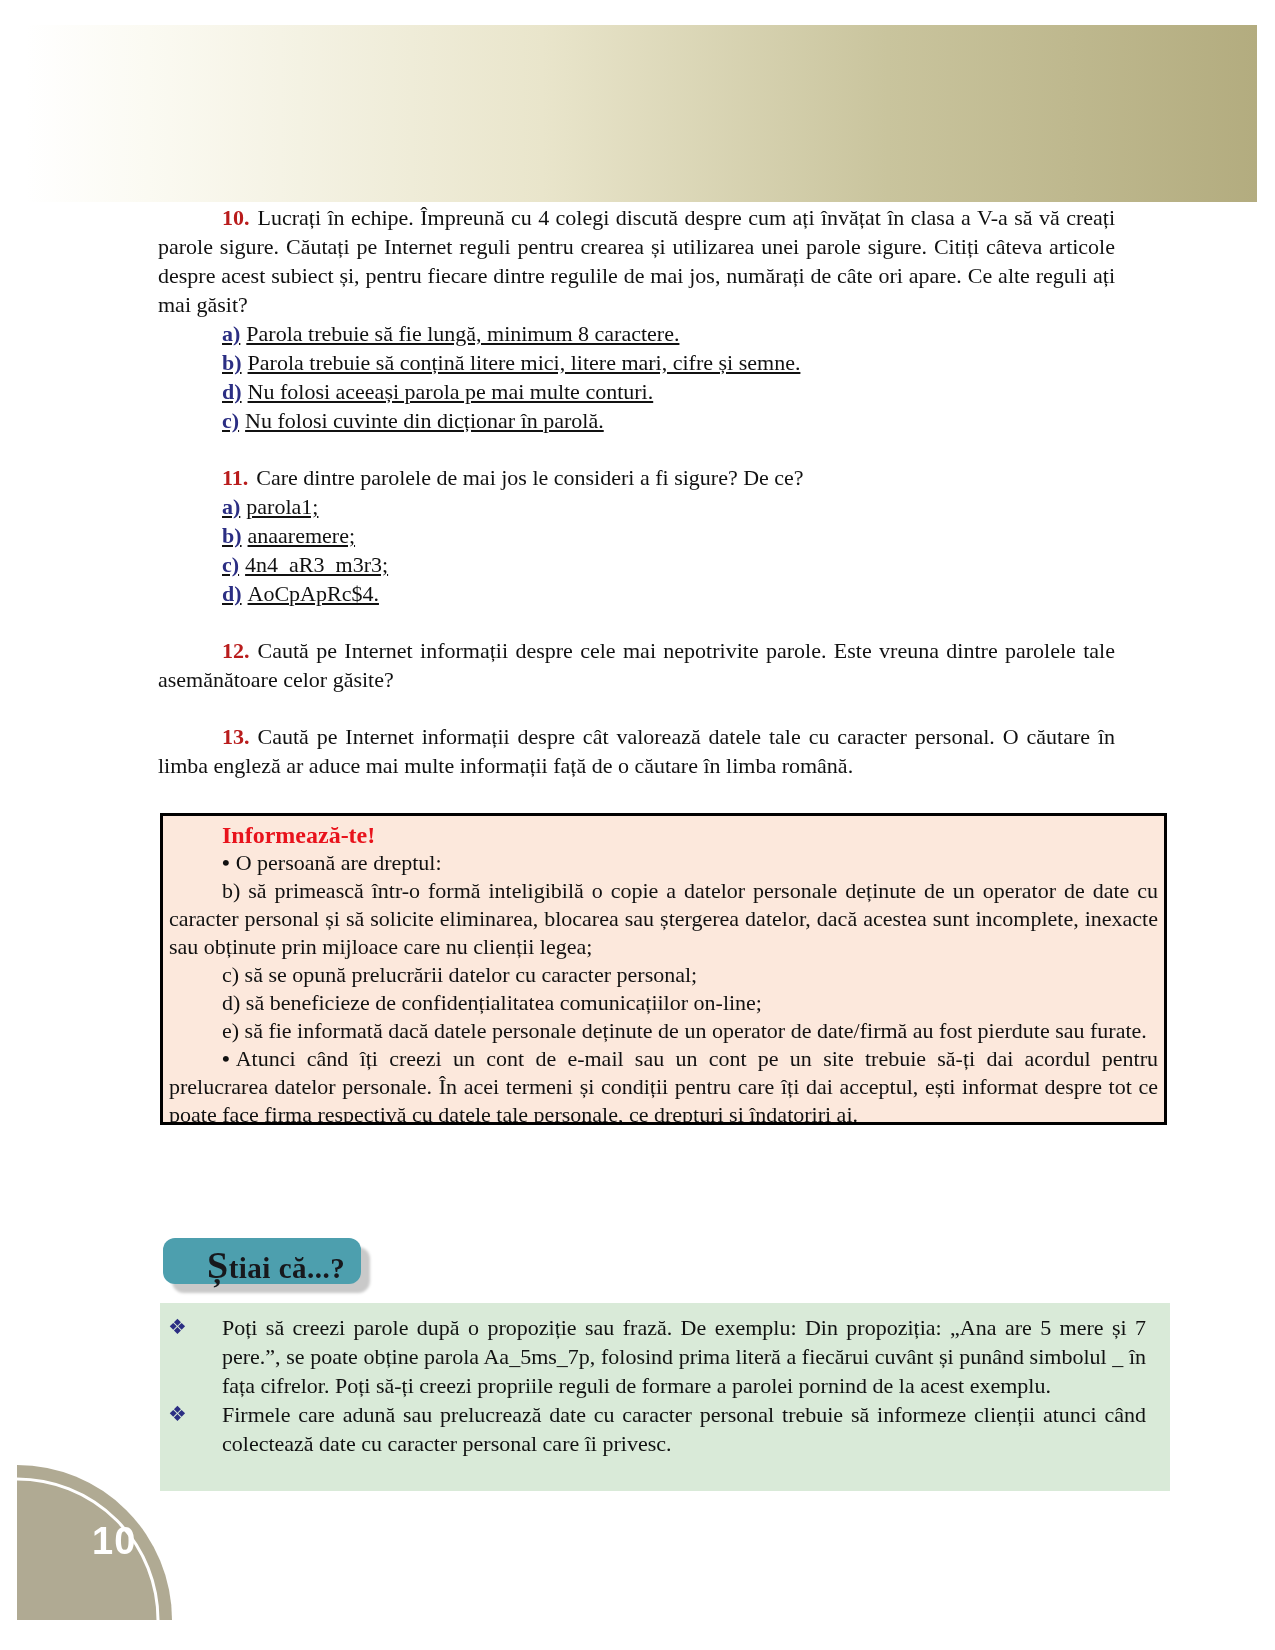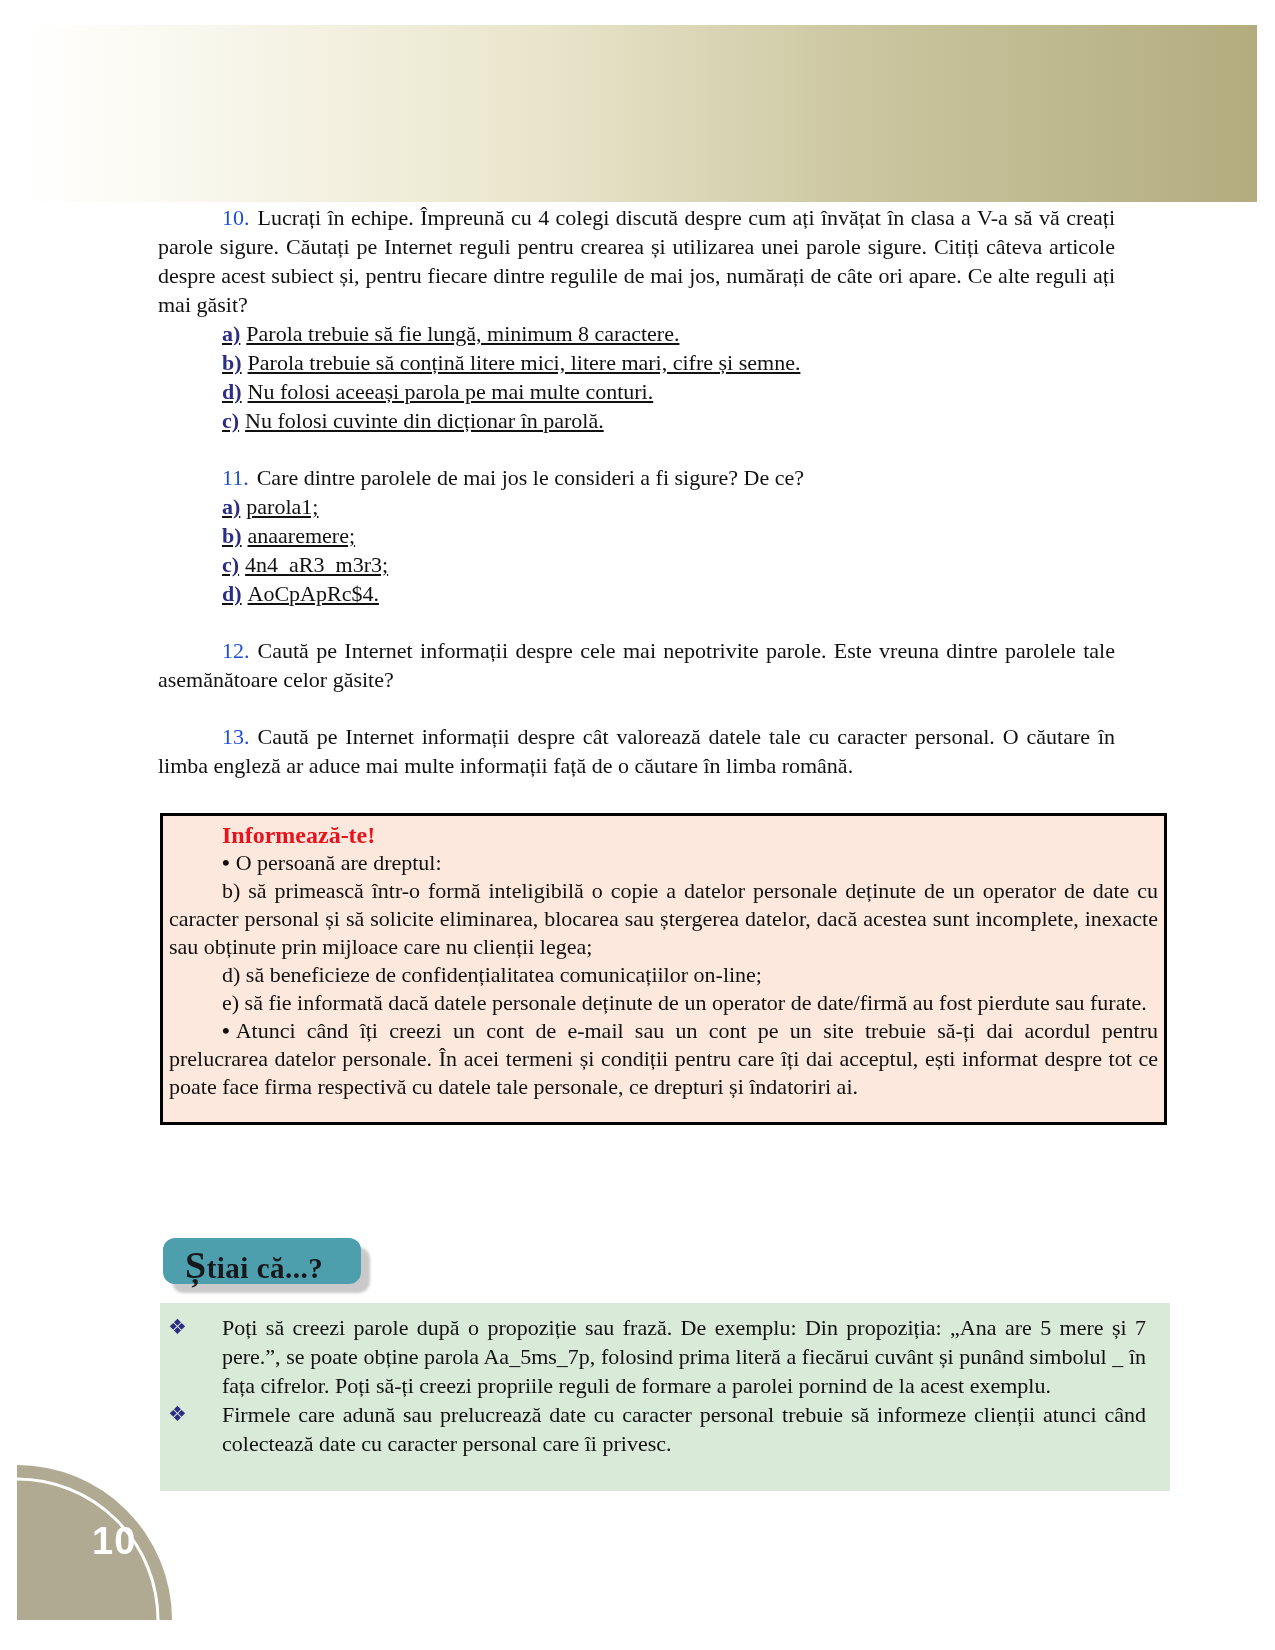--- a/index.html
+++ b/index.html
@@ -17,42 +17,42 @@
   }
 
   
   .content {
     position:absolute; left:158px; top:203px; width:957px;
     font-size:22px; line-height:29px;
   }
   .content p { margin:0; }
   .para { text-align:justify; text-indent:64px; }
   .gap { margin-top:28px !important; }
-  .num { color:#1d4ed8; font-weight:normal; margin-right:8px;margin-top:12px; }
+  .num { color:#b91c1c; font-weight:bold; margin-right:8px;margin-top:12px; }
   .abc { color:#2b2e83; font-weight:bold; margin-right:6px; }
   .item { padding-left:64px;text-decoration:underline; }
 
   
   .infobox {
     position:absolute; left:160px; top:813px; width:1007px; height:312px;
     box-sizing:border-box; border:3px solid #000000; background:#fce8dc;
     padding:5px 6px 0 6px; font-size:22px; line-height:28px; overflow:hidden;
   }
   .infobox p { margin:0; text-indent:53px; text-align:justify; }
   .info-title { color:#e8131c; font-weight:bold; font-size:24px; text-align:left !important; }
   .info-bullet { font-weight:bold; margin-right:6px; }
 
   
   .know-tab {
     position:absolute; left:163px; top:1238px; width:198px; height:46px;
     background:#4d9fae; border-radius:12px;
     box-shadow:9px 9px 3px #c9c9c9;
   }
   .know-label {
-    display:block; padding:5px 0 0 22px;
+    display:block; padding:5px 0 0 44px;
     font-size:29px; font-weight:bold; color:#17181c; letter-spacing:0.5px;
   }
   .know-label::first-letter { font-size:38px; }
 
   
   .knowbox {
     position:absolute; left:160px; top:1303px; width:1010px; height:188px;
     box-sizing:border-box; background:#d9ead8; padding-top:10px;
     font-size:22px; line-height:29px; overflow:hidden;
   }
@@ -93,20 +93,21 @@
 
     <p class="para gap"><span class="num">12.</span><span>Caută pe Internet informații despre cele mai nepotrivite parole. Este vreuna dintre parolele tale asemănătoare celor găsite?</span></p>
 
     <p class="para gap"><span class="num">13.</span><span>Caută pe Internet informații despre cât valorează datele tale cu caracter personal. O căutare în limba engleză ar aduce mai multe informații față de o căutare în limba română.</span></p>
   </div>
 
   <div class="infobox">
     <p class="info-title">Informează-te!</p>
     <p><span class="info-bullet">•</span><span>O persoană are dreptul:</span></p>
     <p><span>b)</span> <span>să primească într-o formă inteligibilă o copie a datelor personale deținute de un operator de date cu caracter personal și să solicite eliminarea, blocarea sau ștergerea datelor, dacă acestea sunt incomplete, inexacte sau obținute prin mijloace care nu clienții legea;</span></p>
+    <p><span>c)</span> <span>să se opună prelucrării datelor cu caracter personal;</span></p>
     <p><span>d)</span> <span>să beneficieze de confidențialitatea comunicațiilor on-line;</span></p>
     <p><span>e)</span> <span>să fie informată dacă datele personale deținute de un operator de date/firmă au fost pierdute sau furate.</span></p>
     <p><span class="info-bullet">•</span><span>Atunci când îți creezi un cont de e-mail sau un cont pe un site trebuie să-ți dai acordul pentru prelucrarea datelor personale. În acei termeni și condiții pentru care îți dai acceptul, ești informat despre tot ce poate face firma respectivă cu datele tale personale, ce drepturi și îndatoriri ai.</span></p>
   </div>
 
   <div class="know-tab">
     <span class="know-label">Știai că...?</span>
   </div>
 
   <div class="knowbox">

